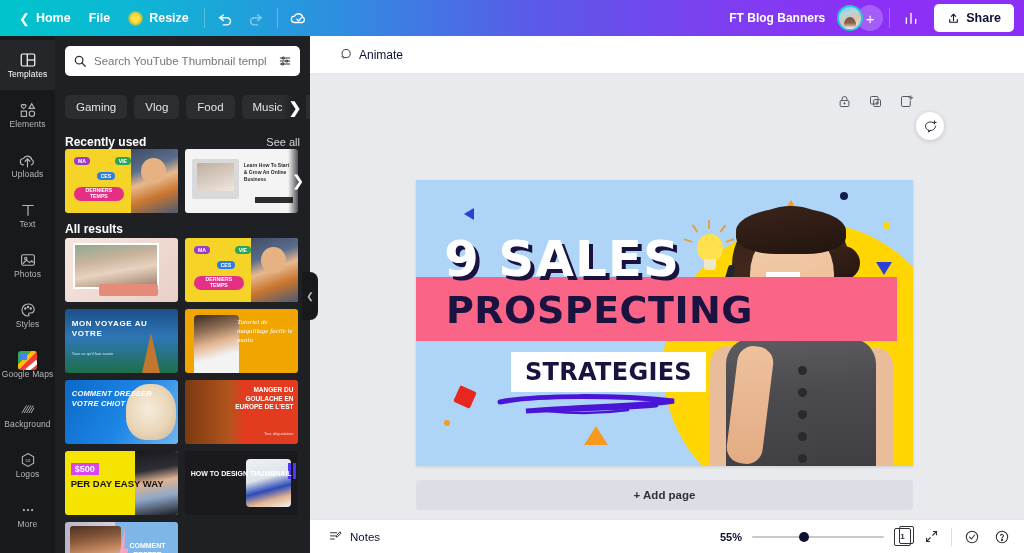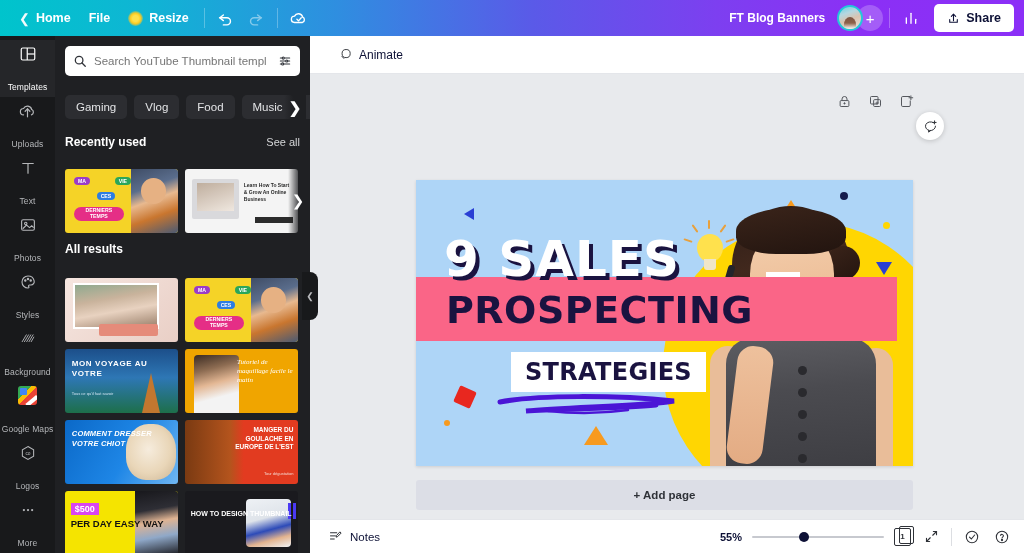--- a/index.html
+++ b/index.html
@@ -60,21 +60,21 @@
   }
 
   
   .rail {
     position: absolute; top: 36px; left: 0; width: 55px; height: 517px;
     background: #18191b; display: flex; flex-direction: column;
     align-items: center; padding-top: 4px; overflow: hidden; z-index: 30;
   }
   .rail-item {
     width: 55px; min-height: 50px; display: flex; flex-direction: column;
-    align-items: center; justify-content: center; gap: 20px;
+    align-items: center; justify-content: center; gap: 0;
     color: #b5b7ba; cursor: pointer; padding: 5px 0;
   }
   .rail-item.active { background: #252629; color: #fff; }
   .rail-label { font-size: 8.5px; letter-spacing: .1px; text-align: center; line-height: 1.1; }
   .rail-ico { width: 20px; height: 20px; display: flex; align-items: center; justify-content: center; }
   .gmaps-ico {
     width: 19px; height: 19px; border-radius: 3px; overflow: hidden;
     background: linear-gradient(135deg,#34a853 0%,#34a853 36%,#fbbc04 36%,#fbbc04 52%,#ea4335 52%,#ea4335 100%);
     position: relative;
   }
@@ -110,21 +110,21 @@
     padding: 6px 11px; white-space: nowrap; cursor: pointer;
   }
   .tags-next {
     position: absolute; right: 4px; top: 11px; width: 22px; height: 26px;
     display: flex; align-items: center; justify-content: center;
     color: #fff; font-size: 15px; font-weight: bold; cursor: pointer;
     background: linear-gradient(90deg, rgba(31,32,35,0) 0%, #1f2023 45%);
   }
   .sec-head {
     display: flex; align-items: baseline; justify-content: space-between;
-    padding: 9px 10px 20px 10px;
+    padding: 9px 10px 0 10px;
   }
   .sec-title { color: #fff; font-size: 12px; font-weight: bold; }
   .sec-link { color: #d5d6d8; font-size: 11px; cursor: pointer; }
   .recent-row {
     display: flex; gap: 7px; padding: 0 10px; position: relative; overflow: hidden;
   }
   .recent-next {
     position: absolute; right: 2px; top: 0; bottom: 0; width: 20px;
     display: flex; align-items: center; justify-content: center;
     color: #fff; font-size: 15px; cursor: pointer;
@@ -456,20 +456,31 @@
       <span class="rail-ico">
         <svg width="18" height="18" viewBox="0 0 24 24" fill="none" stroke="currentColor" stroke-width="1.6">
           <rect x="3" y="4" width="18" height="16" rx="2"></rect>
             <path d="M11 4 V20"></path>
             <path d="M11 12 H21"></path>
         </svg>
       </span>
       <span class="rail-label">Templates</span>
     </div>
 
+    <div class="rail-item">
+      <span class="rail-ico">
+        <svg width="18" height="18" viewBox="0 0 24 24" fill="none" stroke="currentColor" stroke-width="1.5">
+          <path d="M3 6.5 a1.8 1.8 0 0 1 3.2-1.1 a1.8 1.8 0 0 1 3.2 1.1 c0 1.7-3.2 3.6-3.2 3.6 S3 8.2 3 6.5Z"></path>
+          <path d="M17 3.6 L20.6 9.8 H13.4 Z"></path>
+            <rect x="3" y="13.5" width="7" height="7"></rect>
+          <circle cx="17.2" cy="17" r="3.6"></circle>
+        </svg>
+      </span>
+      <span class="rail-label">Elements</span>
+    </div>
 
     <div class="rail-item">
       <span class="rail-ico">
         <svg width="19" height="19" viewBox="0 0 24 24" fill="none" stroke="currentColor" stroke-width="1.5" stroke-linecap="round">
           <path d="M7 17.5 a4 4 0 0 1 0-8 a5.5 5.5 0 0 1 10.3 1.3 A3.6 3.6 0 0 1 17 17.5"></path>
           <path d="M12 20 V10"></path>
             <path d="M9 13 L12 10 L15 13"></path>
         </svg>
       </span>
       <span class="rail-label">Uploads</span>
@@ -499,43 +510,43 @@
     <div class="rail-item">
       <span class="rail-ico">
         <svg width="18" height="18" viewBox="0 0 24 24" fill="none" stroke="currentColor" stroke-width="1.5">
           <path d="M12 4 a8 8 0 1 0 0 16 c1.4 0 1.6-1 1-1.8 c-.8-1 0-2.2 1.2-2.2 H16 a4.5 4.5 0 0 0 4.2-5.6 C19.4 6.8 16 4 12 4Z"></path>
           <circle cx="8.4" cy="10" r=".9" fill="currentColor"></circle>
             <circle cx="12" cy="8" r=".9" fill="currentColor"></circle>
           <circle cx="15.6" cy="10" r=".9" fill="currentColor"></circle>
         </svg>
       </span>
       <span class="rail-label">Styles</span>
+    </div>
+
+    <div class="rail-item">
+      <span class="rail-ico">
+        <span class="gmaps-ico"></span>
+      </span>
+      <span class="rail-label">Google Maps</span>
     </div>
 
     <div class="rail-item">
       <span class="rail-ico">
         <svg width="18" height="18" viewBox="0 0 24 24">
           <defs></defs>
           <g stroke="currentColor" stroke-width="1.2">
             <path d="M4 16 L10 6"></path>
               <path d="M7 16 L13 6"></path>
               <path d="M10 16 L16 6"></path>
             <path d="M13 16 L19 6"></path>
               <path d="M16 16 L20 9"></path>
           </g>
         </svg>
       </span>
       <span class="rail-label">Background</span>
-    </div>
-
-    <div class="rail-item">
-      <span class="rail-ico">
-        <span class="gmaps-ico"></span>
-      </span>
-      <span class="rail-label">Google Maps</span>
     </div>
 
     <div class="rail-item">
       <span class="rail-ico">
         <svg width="18" height="18" viewBox="0 0 24 24" fill="none" stroke="currentColor" stroke-width="1.4">
           <path d="M12 3.4 L19.5 7.7 V16.3 L12 20.6 L4.5 16.3 V7.7 Z"></path>
           <text x="12" y="14.5" font-size="6.5" text-anchor="middle" fill="currentColor" stroke="none" font-family="Liberation Sans">co</text>
         </svg>
       </span>
       <span class="rail-label">Logos</span>

